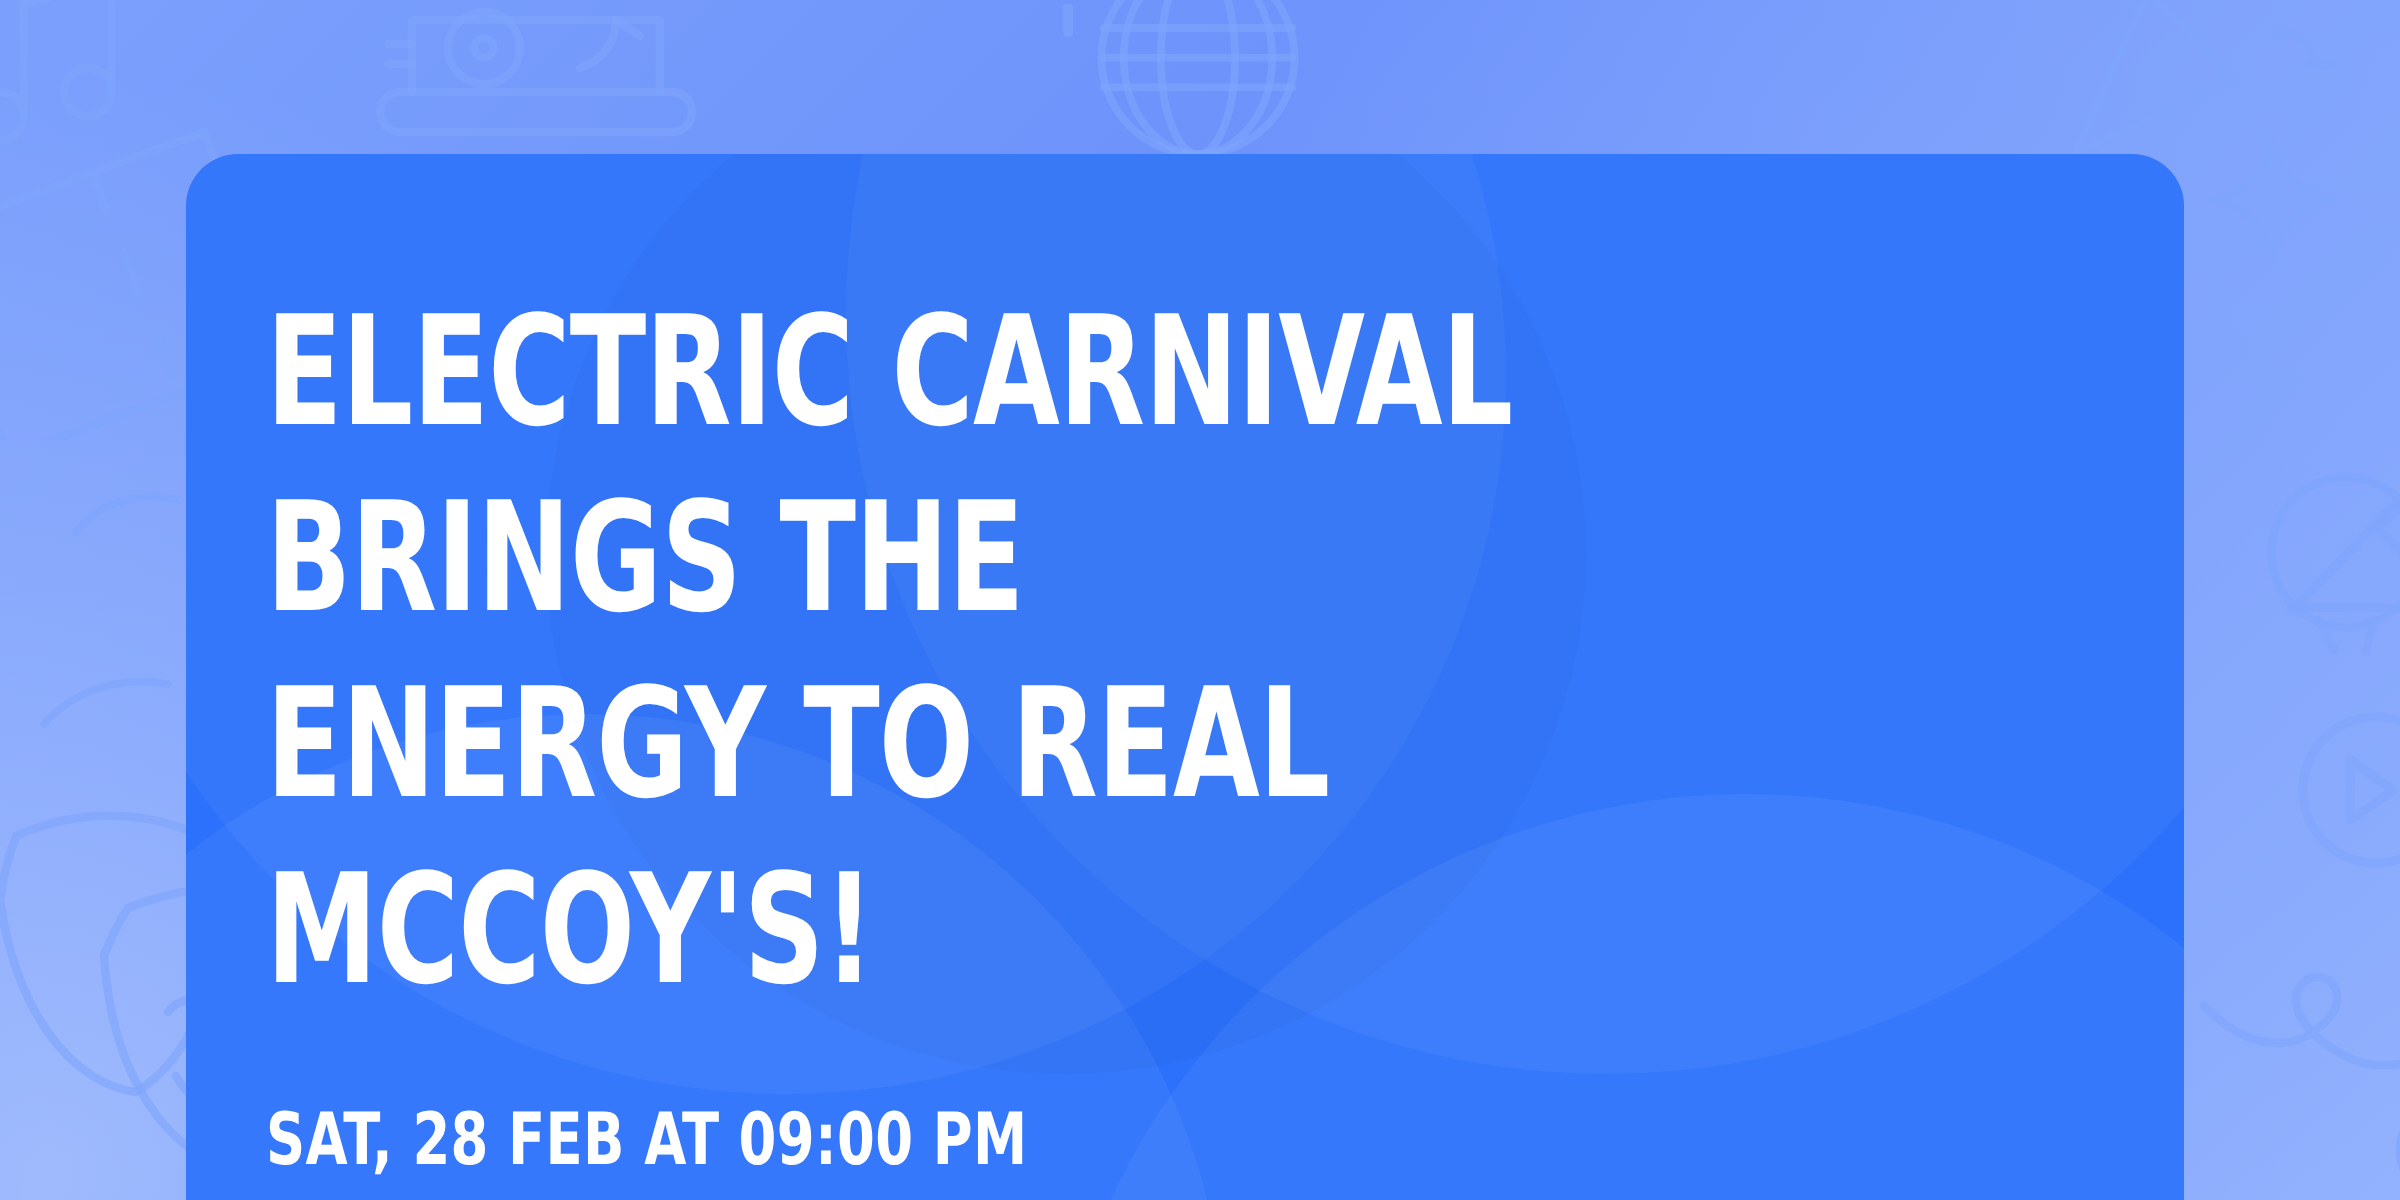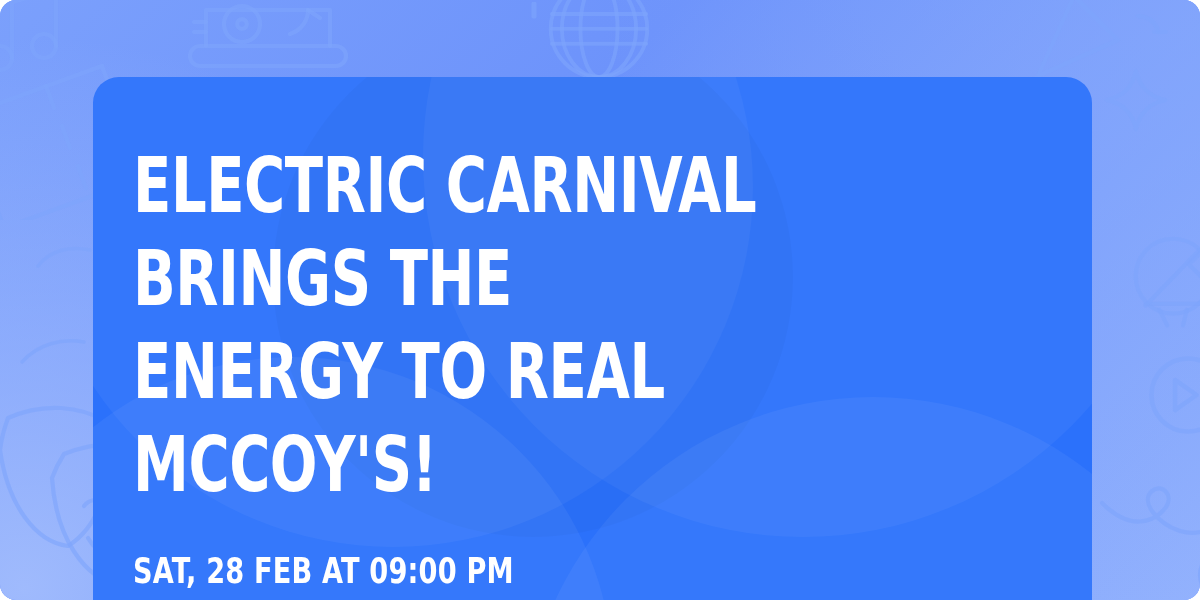--- a/index.html
+++ b/index.html
@@ -7,21 +7,20 @@
     width:1200px; height:600px; overflow:hidden;
     font-family:"Liberation Sans", sans-serif;
   }
 
   
   #event-banner {
     position:relative;
     width:1200px; height:600px;
     background:#6e95fb;
     overflow:hidden;
-    border-radius:16px;
   }
 
   
   .bg-wash {
     position:absolute; inset:0;
     background:
       linear-gradient(135deg, #7ba0fc 0%, #6d93fb 38%, #7fa3fc 72%, #93b2fd 100%);
   }
   .bg-wash-2 {
     position:absolute; inset:0;

